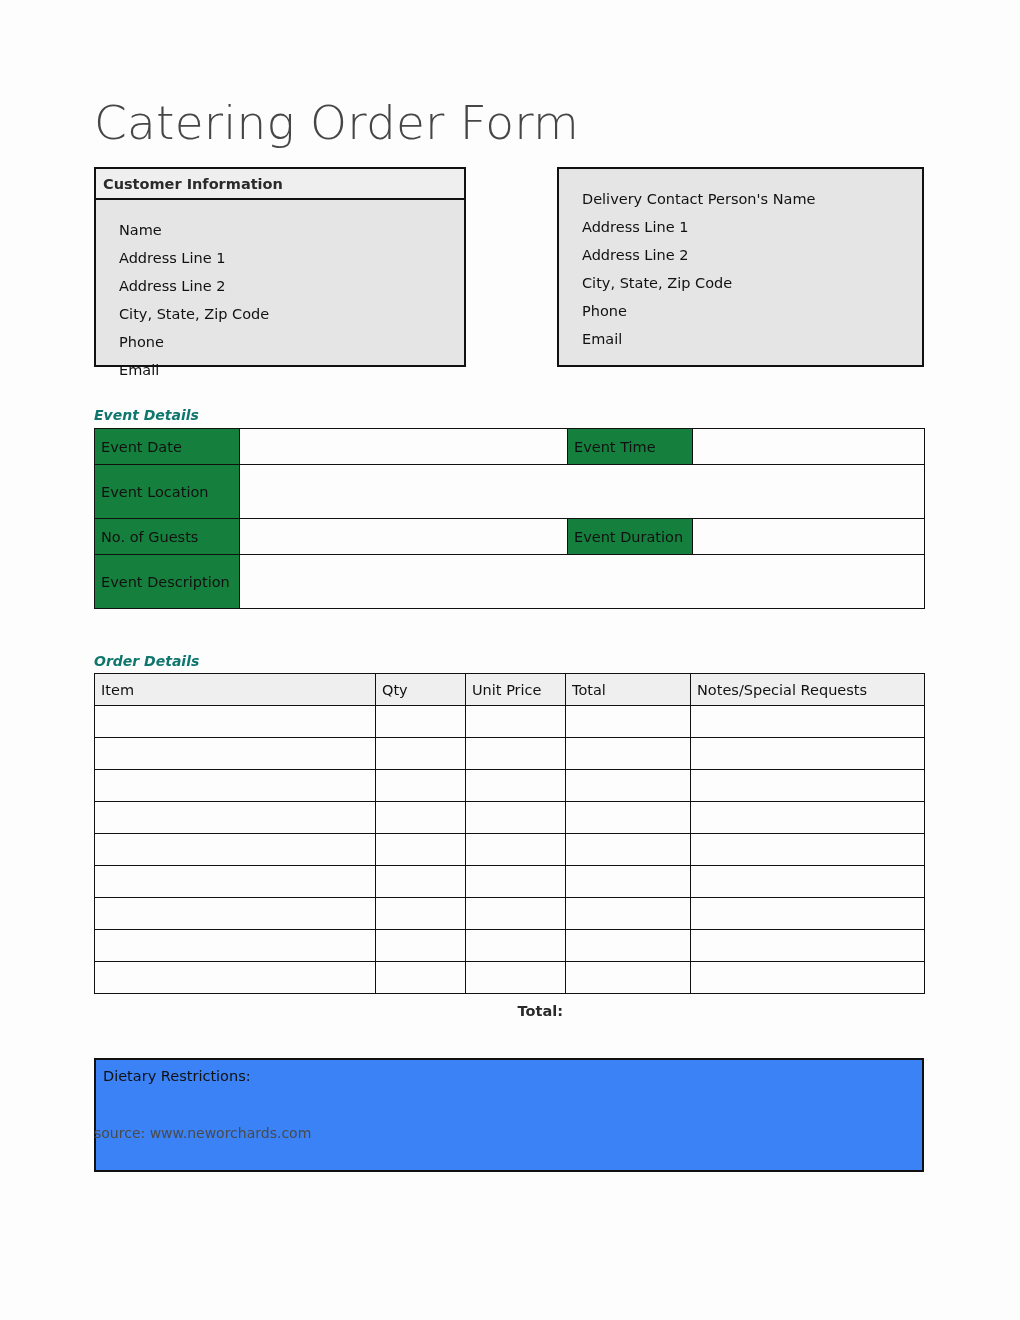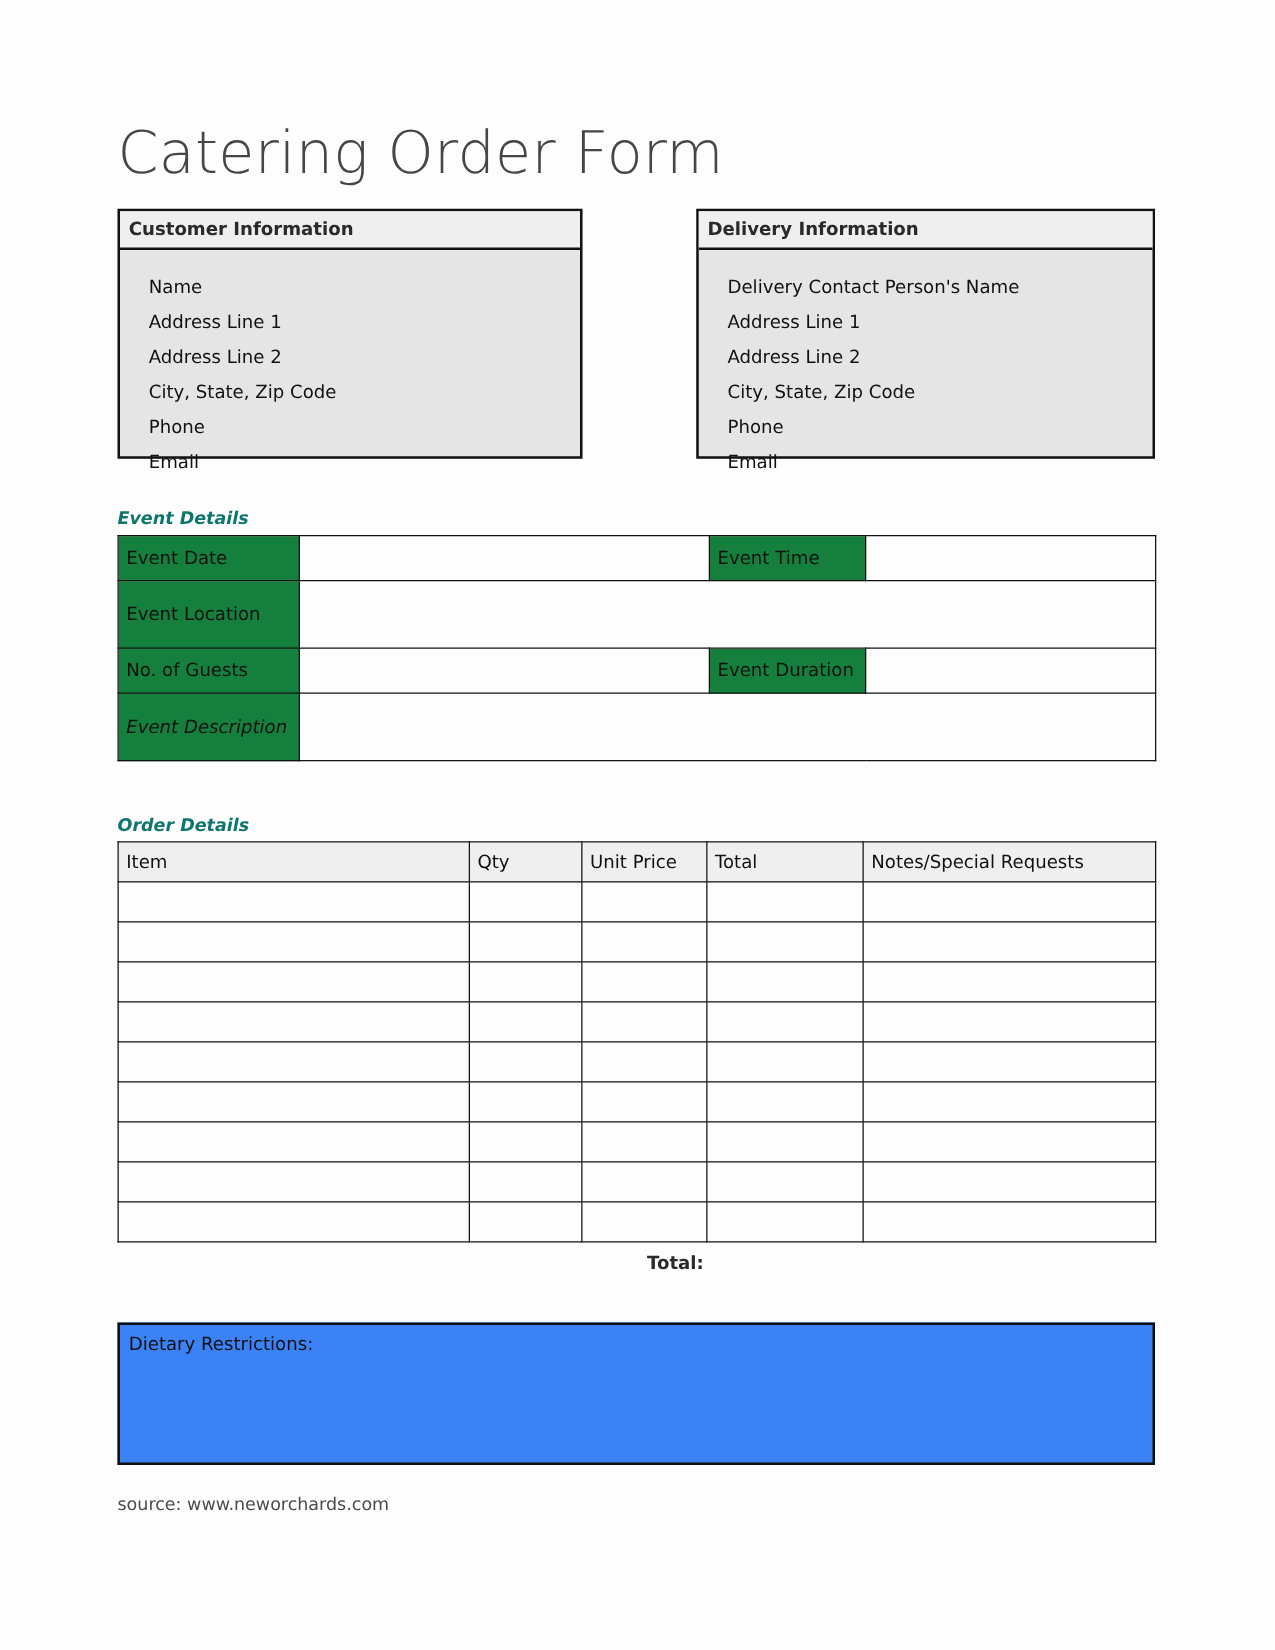--- a/index.html
+++ b/index.html
@@ -155,21 +155,20 @@
       <div class="box-row">Name</div>
       <div class="box-row">Address Line 1</div>
       <div class="box-row">Address Line 2</div>
       <div class="box-row">City, State, Zip Code</div>
       <div class="box-row">Phone</div>
       <div class="box-row">Email</div>
     </div>
   </div>
 
   <div class="box" style="left:557px; top:167px; width:367px; height:200px;">
-    <div class="box-header">Delivery Information</div>
     <div class="box-rows">
       <div class="box-row">Delivery Contact Person's Name</div>
       <div class="box-row">Address Line 1</div>
       <div class="box-row">Address Line 2</div>
       <div class="box-row">City, State, Zip Code</div>
       <div class="box-row">Phone</div>
       <div class="box-row">Email</div>
     </div>
   </div>
 
@@ -192,21 +191,21 @@
       <tr style="height:54px;">
         <td class="lbl">Event Location</td>
         <td class="val" colspan="3"></td>
       </tr>
       <tr style="height:36px;">
         <td class="lbl">No. of Guests</td>
         <td class="val"></td>
         <td class="lbl">Event Duration</td>
         <td class="val"></td>
       </tr>
-      <tr style="height:54px;font-style:italic;">
+      <tr style="height:54px;">
         <td class="lbl">Event Description</td>
         <td class="val" colspan="3"></td>
       </tr>
     </tbody>
   </table>
 
   <div class="section-label" style="left:94px; top:653px;">Order Details</div>
 
   <table class="grid" style="left:94px; top:673px; width:830px;">
     <colgroup>
@@ -291,15 +290,15 @@
       </tr>
     </tbody>
   </table>
 
   <div class="total-line" style="left:263px; top:1003px; width:300px;">Total:</div>
 
   <div class="dietary-box" style="left:94px; top:1058px; width:830px; height:114px;">
     <div class="dietary-label">Dietary Restrictions:</div>
   </div>
 
-  <div class="source-line" style="left:94px; top:1196px;">source: www.neworchards.com</div>
+  <div class="source-line" style="left:94px; top:1125px;">source: www.neworchards.com</div>
 
 </div>
 
 </body></html>

